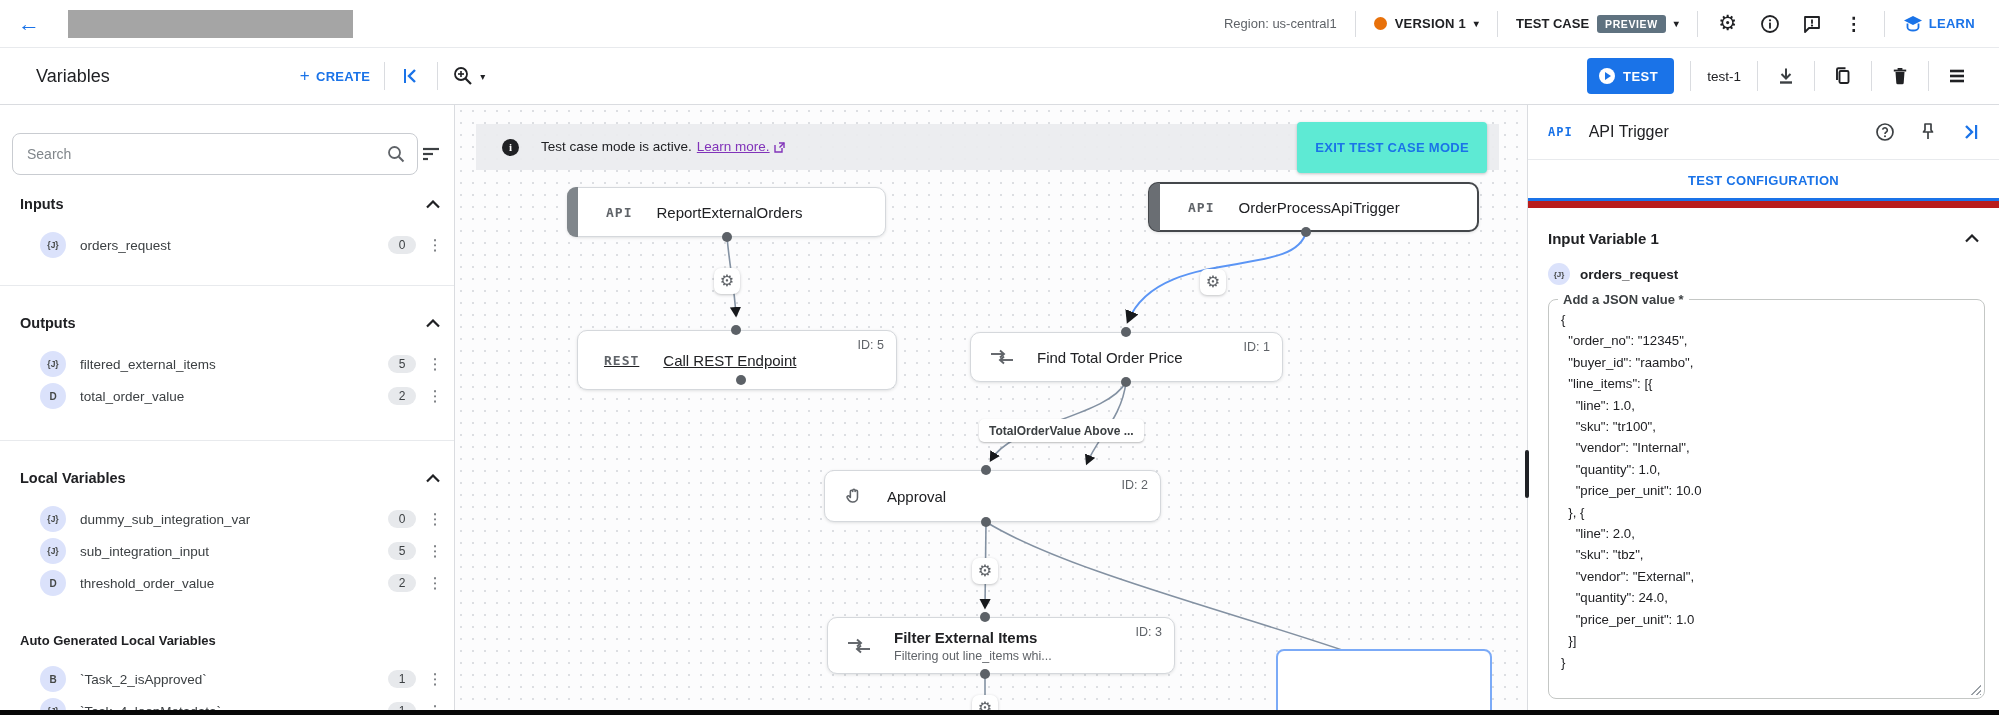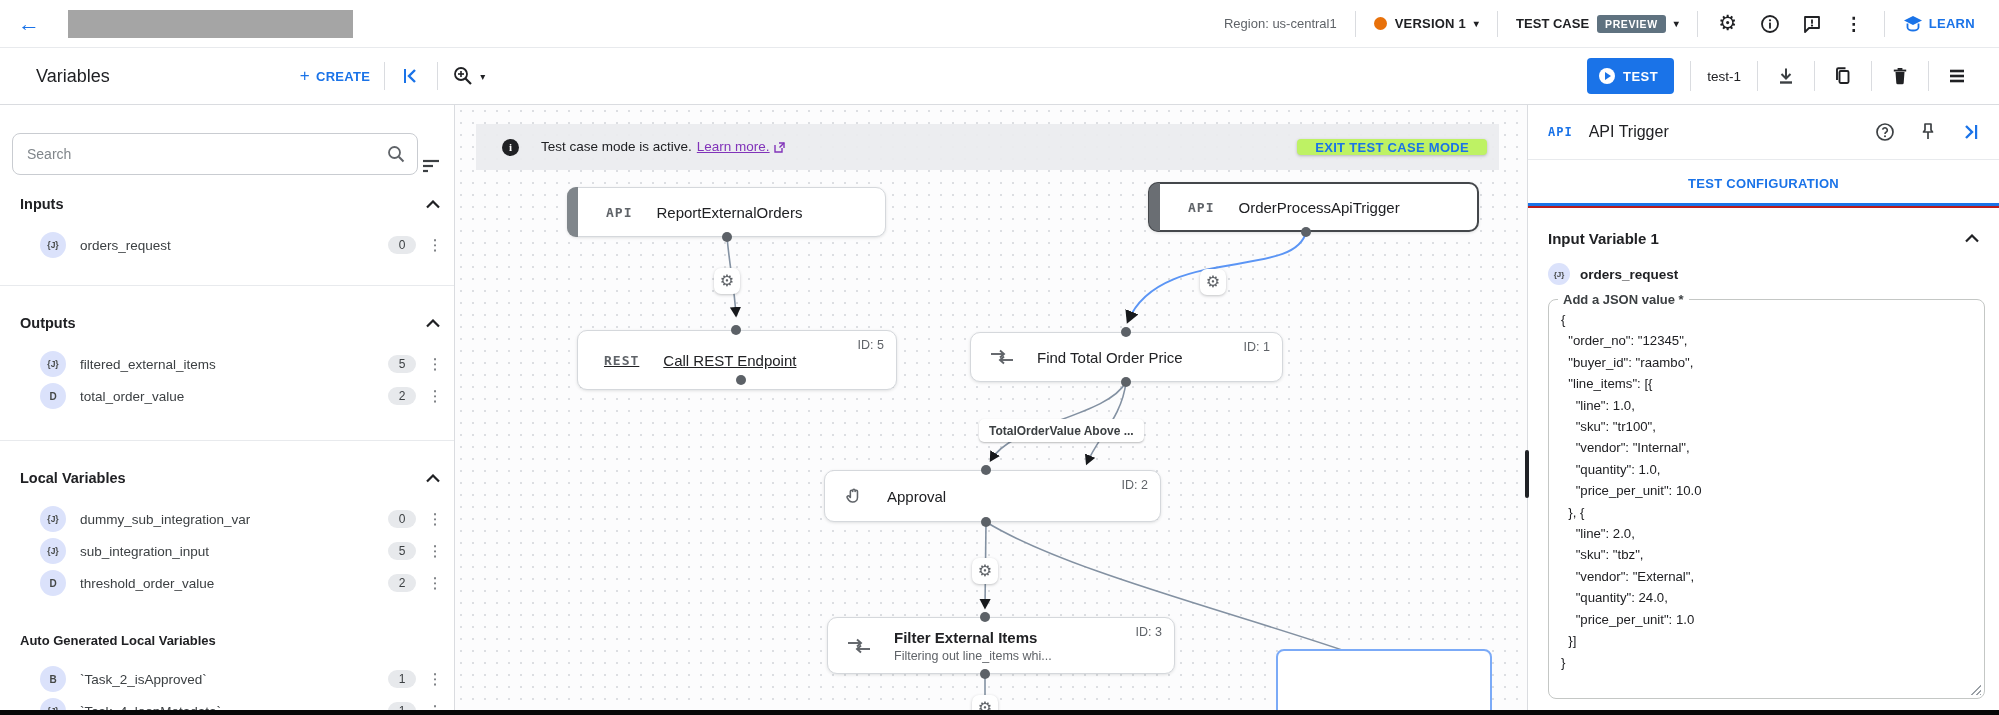--- a/index.html
+++ b/index.html
@@ -40,21 +40,21 @@
   .test-name { font-size:13.5px; color:#202124; }
   .tool-icon { width:24px; height:24px; display:flex; align-items:center; justify-content:center; color:#3c4043; cursor:pointer; }
 
   
   .body { display:flex; height:610px; }
   .sidebar { width:455px; min-width:455px; border-right:1px solid #dadce0; background:#fff; overflow:hidden; }
   .canvas { flex:1; position:relative; background-color:#fcfcfd; background-image:radial-gradient(#dcdee2 1.1px, transparent 1.2px); background-size:12px 12px; overflow:hidden; }
   .panel { width:472px; min-width:472px; border-left:1px solid #dadce0; background:#fff; overflow:hidden; }
 
   
-  .search-row { display:flex; align-items:flex-end; gap:0; margin:28px 10px 0 12px; }
+  .search-row { display:flex; align-items:center; gap:0; margin:28px 10px 0 12px; }
   .search-box { flex:1; position:relative; }
   .search-input { width:100%; height:42px; border:1px solid #c9ccd1; border-radius:8px; padding:0 40px 0 14px; font-size:14px; color:#202124; font-family:inherit; outline:none; }
   .search-input::placeholder { color:#80868b; }
   .search-icon { position:absolute; right:12px; top:11px; color:#5f6368; }
   .sort-icon { width:26px; display:flex; justify-content:center; color:#3c4043; cursor:pointer; }
   .sec-head { display:flex; align-items:center; justify-content:space-between; padding:0 14px 0 20px; height:22px; }
   .sec-title { font-size:14.5px; font-weight:bold; color:#202124; }
   .sec-title.small { font-size:13px; }
   .chev { color:#202124; cursor:pointer; display:flex; }
   .var-row { display:flex; align-items:center; height:32px; padding:0 10px 0 40px; }
@@ -67,21 +67,21 @@
   .sb-div { height:1px; background:#e8eaed; }
   .mt14{margin-top:14px;} .mt24{margin-top:24px;} .mt26{margin-top:26px;} .mt28{margin-top:28px;} .mt30{margin-top:30px;} .mt12{margin-top:12px;} .mt18{margin-top:18px;}
 
   
   .edges { position:absolute; inset:0; width:100%; height:100%; z-index:1; }
   .banner { position:absolute; left:21px; top:19px; width:1023px; height:46px; background:rgba(234,236,239,.92); display:flex; align-items:center; padding:0 12px 0 26px; z-index:5; }
   .banner-info { width:17px; height:17px; border-radius:50%; background:#202124; color:#fff; font-size:11px; font-weight:bold; display:flex; align-items:center; justify-content:center; font-family:"Liberation Serif", serif; }
   .banner-text { margin-left:22px; font-size:13.5px; color:#202124; }
   .banner-link { color:#8133b9; text-decoration:underline; margin-left:5px; cursor:pointer; }
   .ext-icon { color:#8133b9; margin-left:4px; vertical-align:-2px; }
-  .exit-btn { margin-left:auto; background:#bef264; border:none; height:16px; padding:0 18px; border-radius:4px; color:#1a73e8; font-size:13px; font-weight:bold; letter-spacing:.3px; box-shadow:0 1px 3px rgba(60,64,67,.3); cursor:pointer; font-family:inherit; }
+  .exit-btn { margin-left:auto; background:#5eead4; border:none; height:51px; padding:0 18px; border-radius:4px; color:#1a73e8; font-size:13px; font-weight:bold; letter-spacing:.3px; box-shadow:0 1px 3px rgba(60,64,67,.3); cursor:pointer; font-family:inherit; }
 
   .node { position:absolute; background:#fff; border:1px solid #d5d8dc; border-radius:10px; box-shadow:0 1px 3px rgba(60,64,67,.15); display:flex; align-items:center; padding-left:18px; z-index:2; }
   .node.api-node { padding-left:30px; }
   .node.api-node::before { content:""; position:absolute; left:-1px; top:-1px; bottom:-1px; width:11px; background:#80868b; border-radius:9px 0 0 9px; }
   .node.selected { border:2px solid #44474b; }
   .node.selected::before { background:#6a6e73; }
   .proto-badge { font-family:"DejaVu Sans Mono", monospace; font-size:13px; font-weight:bold; letter-spacing:1px; color:#5f6368; margin:0 24px 0 8px; }
   .node-title { font-size:15px; color:#202124; }
   .node-id { position:absolute; top:7px; right:12px; font-size:12.5px; color:#5f6368; }
   .node-icon { color:#5f6368; margin-right:22px; display:flex; flex:none; }
@@ -90,21 +90,21 @@
   .dot { position:absolute; width:10px; height:10px; border-radius:50%; background:#5c6167; z-index:4; }
   .edge-label { position:absolute; left:524px; top:314px; height:23px; padding:0 10px; background:#fff; border-radius:5px; box-shadow:0 1px 2px rgba(60,64,67,.35); font-size:12px; font-weight:bold; color:#3c4043; display:flex; align-items:center; z-index:3; white-space:nowrap; }
   .blue-box { position:absolute; left:821px; top:544px; width:216px; height:140px; background:#fff; border:2px solid #7baaf7; border-radius:8px; z-index:2; }
 
   
   .panel-header { height:55px; display:flex; align-items:center; padding:0 18px 0 20px; border-bottom:1px solid #e8eaed; }
   .api-blue { font-family:"DejaVu Sans Mono", monospace; font-size:12px; font-weight:bold; letter-spacing:1px; color:#1a73e8; }
   .panel-title { font-size:16px; color:#202124; margin-left:16px; }
   .panel-header-icons { margin-left:auto; display:flex; align-items:center; gap:24px; }
   .ph-icon { color:#3c4043; cursor:pointer; display:flex; }
-  .tabs { height:48px; display:flex; border-bottom:2px solid #b91c1c; }
+  .tabs { height:48px; display:flex; border-bottom:7px solid #b91c1c; }
   .tab { flex:1; display:flex; align-items:center; justify-content:center; font-size:13px; font-weight:bold; letter-spacing:.3px; color:#5f6368; cursor:pointer; position:relative; }
   .tab.active { color:#1a73e8; }
   .tab.active::after { content:""; position:absolute; left:0; right:0; bottom:0; height:3px; background:#1a73e8; }
   .panel-content { padding:22px 14px 0 20px; }
   .input-var-head { display:flex; align-items:center; justify-content:space-between; padding-right:6px; }
   .input-var-title { font-size:15px; font-weight:bold; color:#202124; }
   .pvar-row { display:flex; align-items:center; gap:10px; margin-top:16px; }
   .pvar-badge { width:22px; height:22px; border-radius:50%; background:#dbe2fb; color:#444746; font-size:8px; font-weight:bold; display:flex; align-items:center; justify-content:center; }
   .pvar-name { font-size:13.5px; font-weight:bold; color:#202124; }
   .json-field { position:relative; margin-top:14px; border:1px solid #c4c7c5; border-radius:8px; height:400px; }

